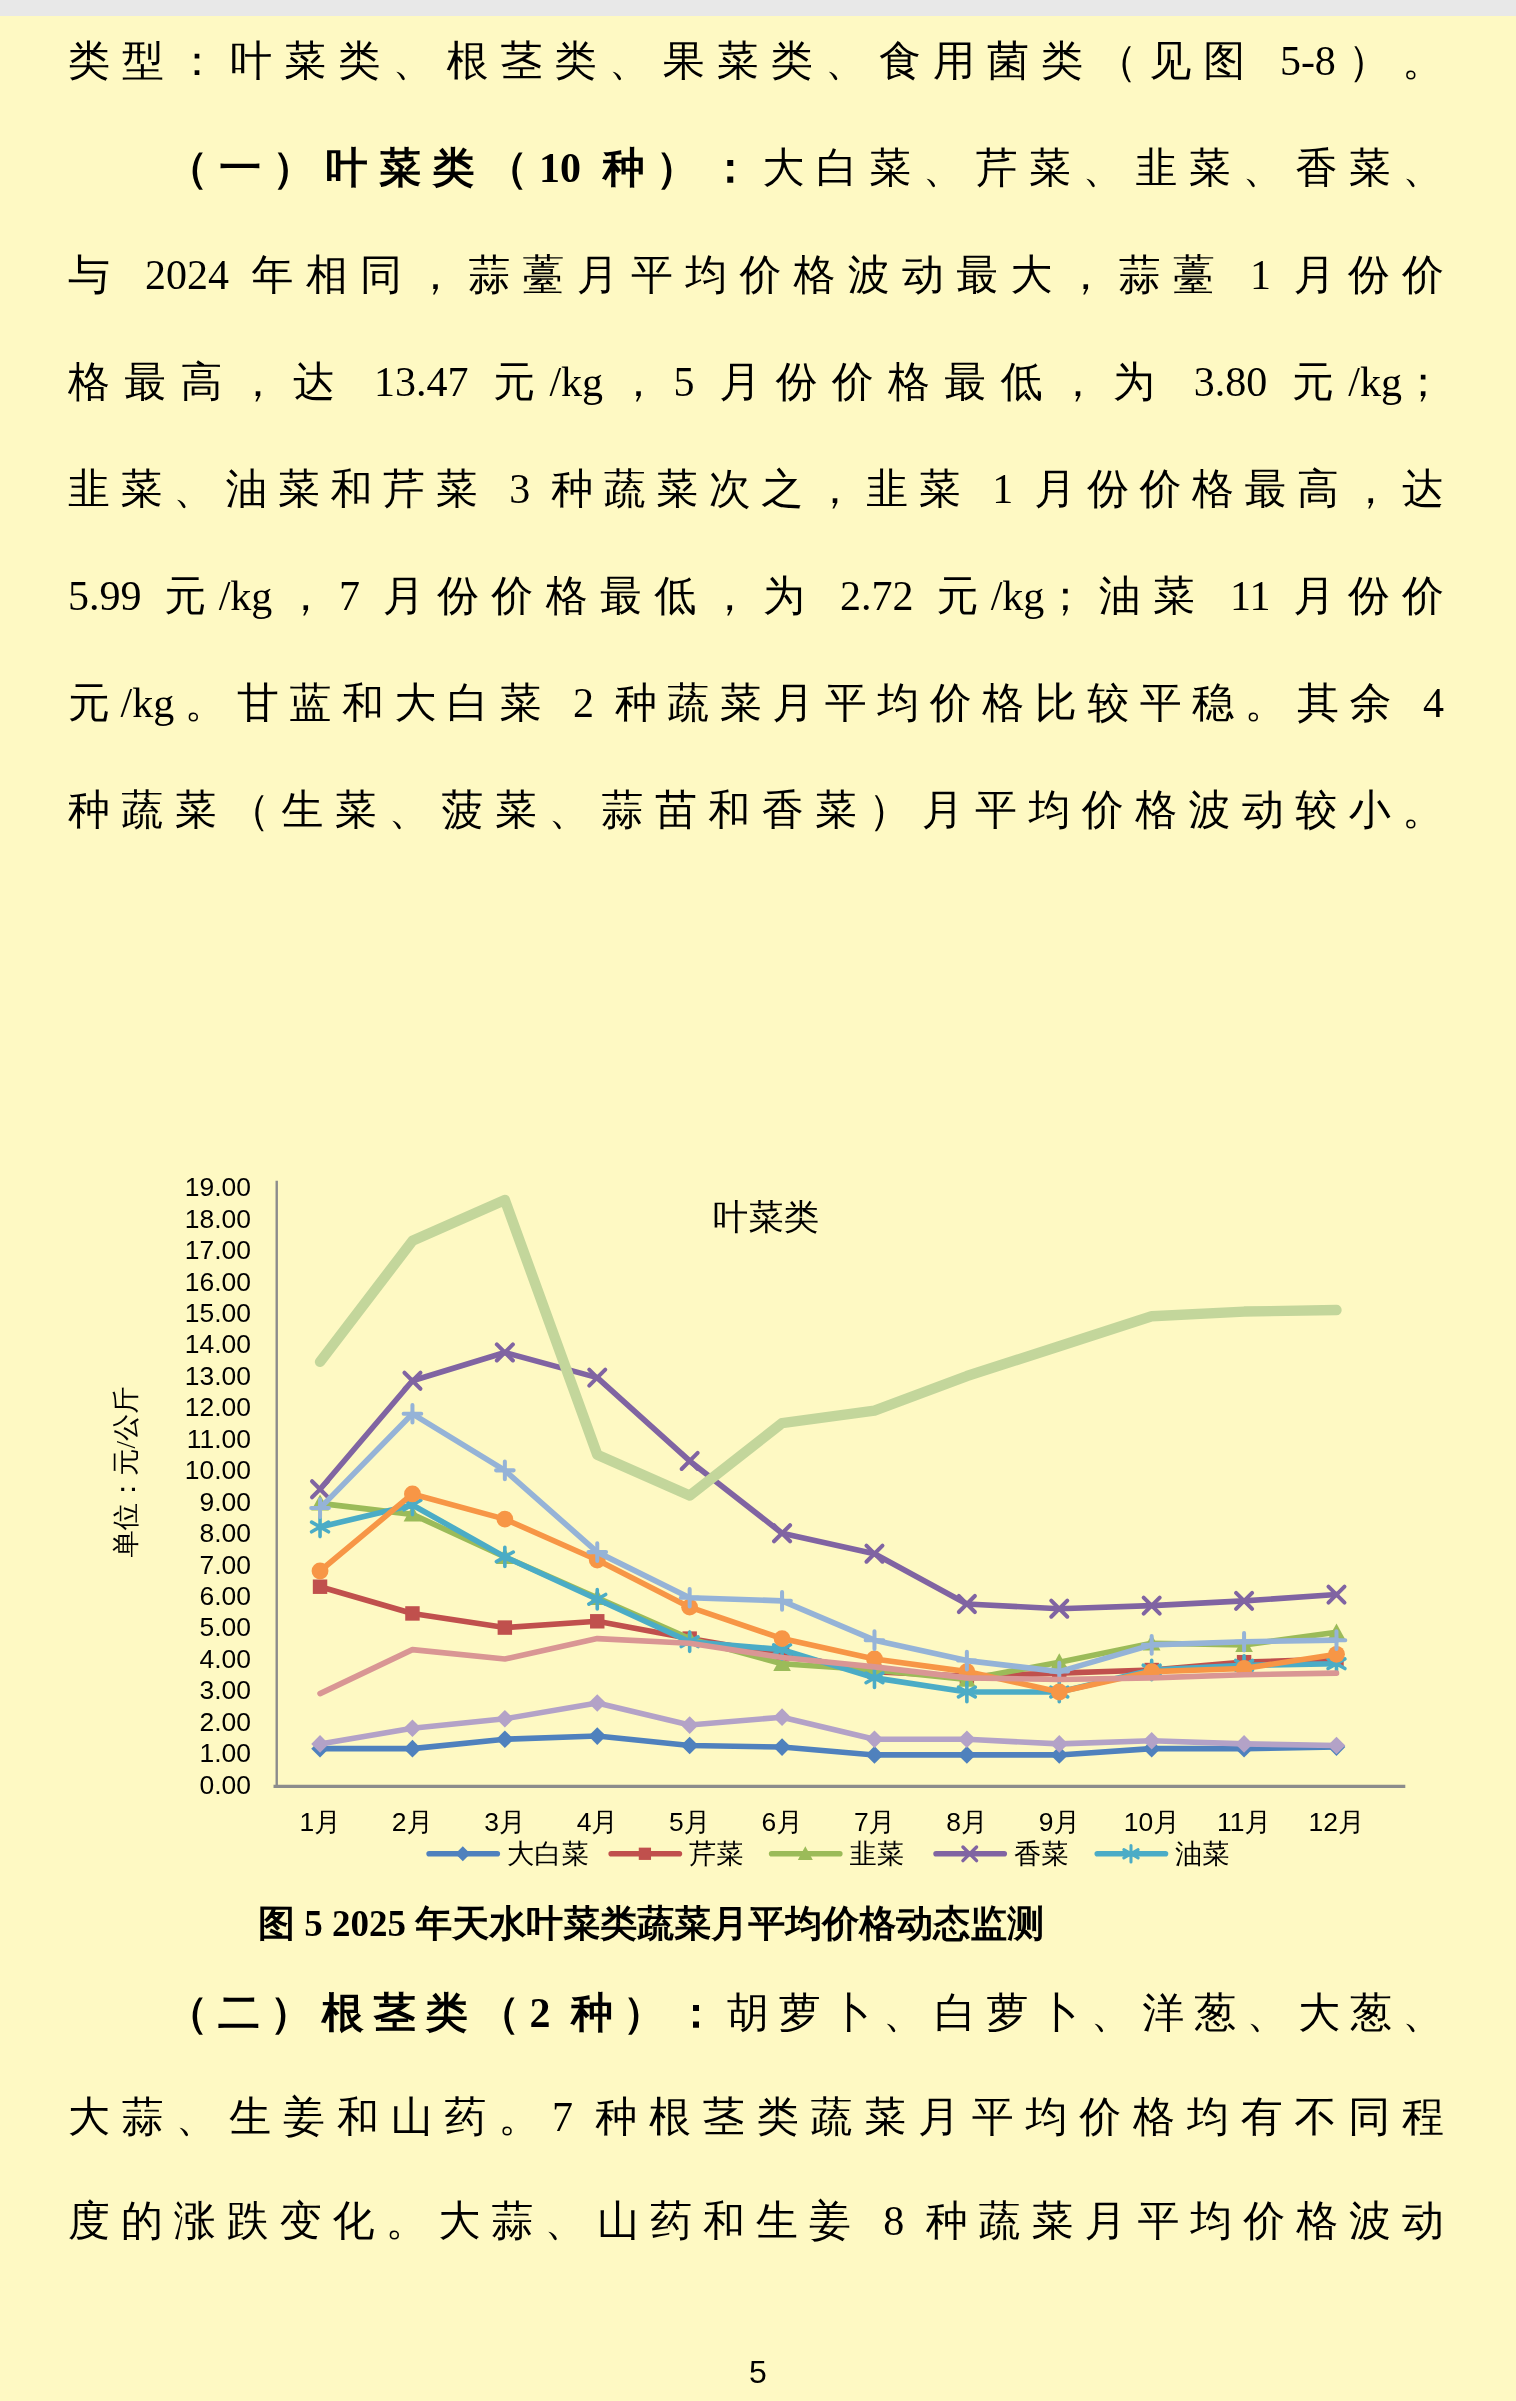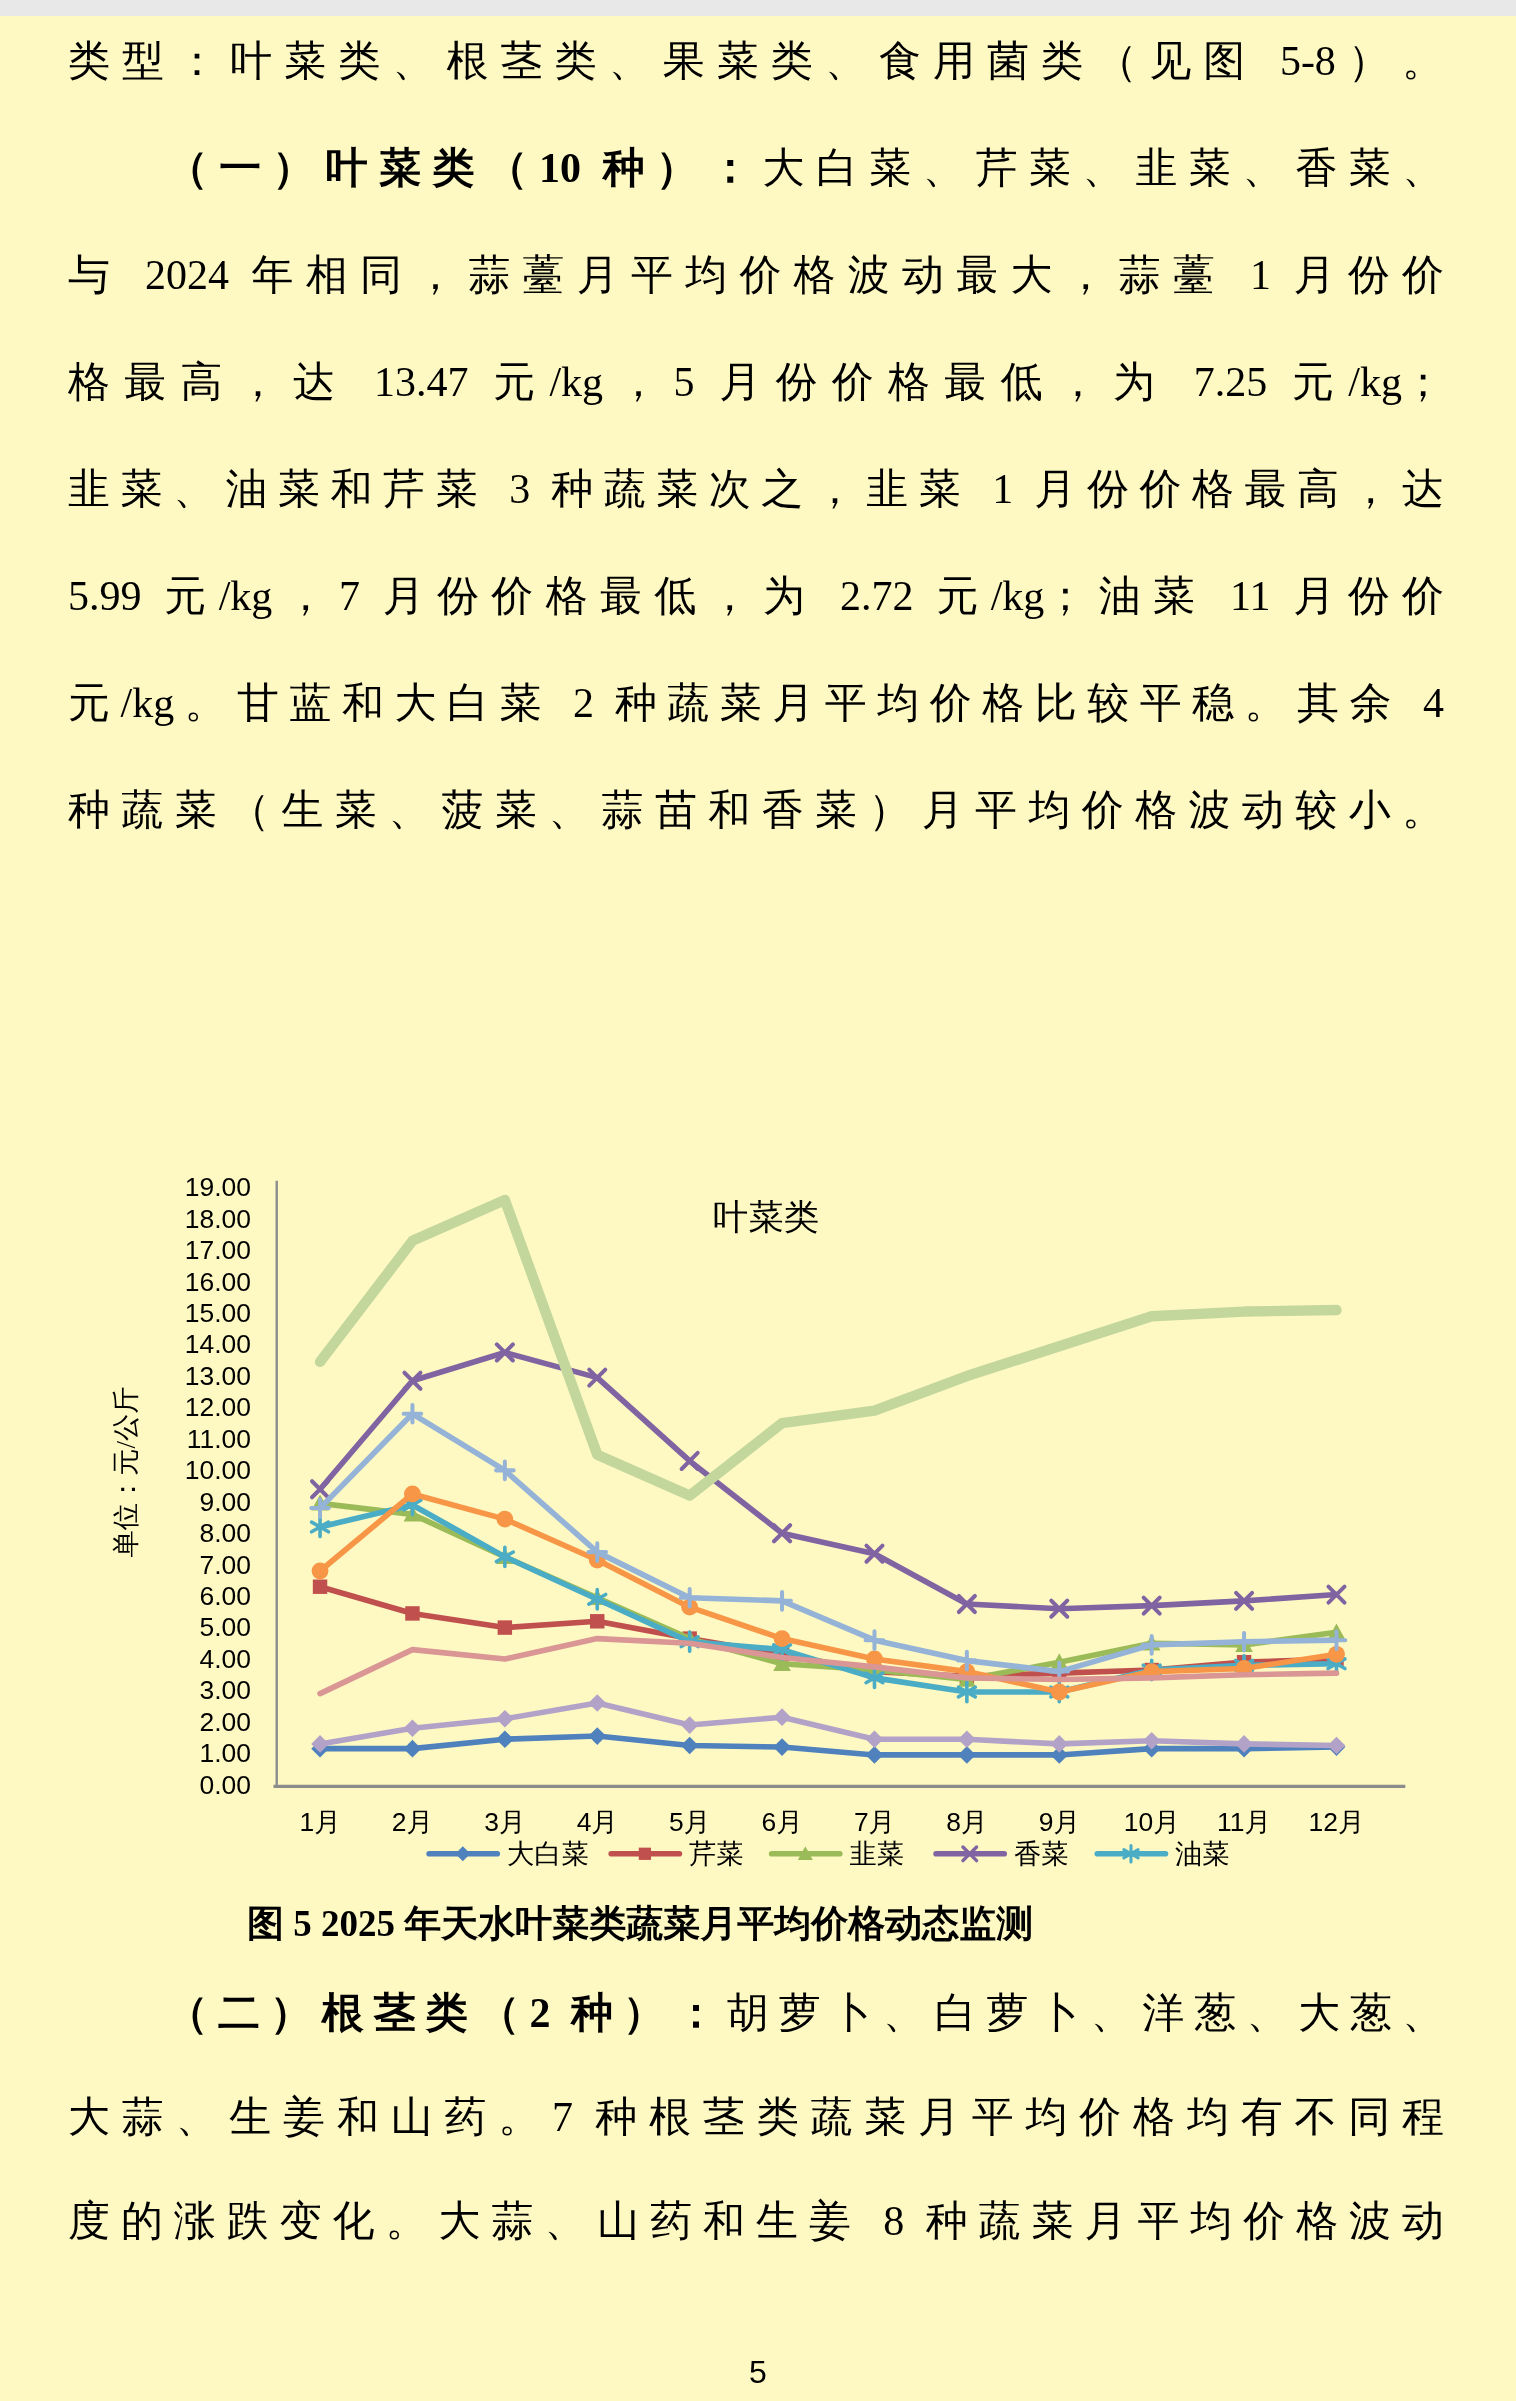--- a/index.html
+++ b/index.html
@@ -13,41 +13,41 @@
   #text-bottom { top:1945px; }
   .tline {
     font-size:42px; height:107px; line-height:107px;
     text-align:justify; text-align-last:justify;
     overflow:hidden;
   }
   #text-bottom .tline { height:104px; line-height:104px; }
   .tline.indent { text-indent:98px; }
   .tline b { font-weight:bold; }
   .caption {
-    position:absolute; top:1877px; left:0; width:1280px;
+    position:absolute; top:1877px; left:11px; width:1280px;
     text-align:center; font-size:37px; font-weight:bold; line-height:61px;
   }
   .pagenum {
     position:absolute; top:2332px; left:0; width:1516px;
     text-align:center; font-size:32px; line-height:48px;
     font-family:"Liberation Sans","DejaVu Sans",sans-serif;
   }
   svg#chart { position:absolute; left:0; top:0; }
   svg text { user-select:none; }
 </style>
 </head>
 <body>
 
 <div class="page">
 
   <div id="text-top" class="text-block">
       <div class="tline"><span>类型：叶菜类、根茎类、果菜类、食用菌类（见图 5-8）。</span></div>
       <div class="tline indent"><b>（一）叶菜类（10 种）：</b><span>大白菜、芹菜、韭菜、香菜、</span></div>
       <div class="tline"><span>与 2024 年相同，蒜薹月平均价格波动最大，蒜薹 1 月份价</span></div>
-      <div class="tline"><span>格最高，达 13.47 元/kg，5 月份价格最低，为 7.25 元/kg；</span></div>
+      <div class="tline"><span>格最高，达 13.47 元/kg，5 月份价格最低，为 3.80 元/kg；</span></div>
       <div class="tline"><span>韭菜、油菜和芹菜 3 种蔬菜次之，韭菜 1 月份价格最高，达</span></div>
       <div class="tline"><span>5.99 元/kg，7 月份价格最低，为 2.72 元/kg；油菜 11 月份价</span></div>
       <div class="tline"><span>元/kg。甘蓝和大白菜 2 种蔬菜月平均价格比较平稳。其余 4</span></div>
       <div class="tline"><span>种蔬菜（生菜、菠菜、蒜苗和香菜）月平均价格波动较小。</span></div>
     </div>
 
   <svg id="chart" width="1516" height="2401" viewBox="0 0 1890 2993">
       <line x1="345" y1="1452" x2="345" y2="2207" stroke="#8c8c8c" stroke-width="3"></line>
       <line x1="341" y1="2207" x2="1752" y2="2207" stroke="#8c8c8c" stroke-width="4"></line>
       <text x="313" y="2216" font-size="33" text-anchor="end" font-family="&quot;Liberation Sans&quot;,&quot;DejaVu Sans&quot;,sans-serif" font-weight="normal" fill="#000">0.00</text>

